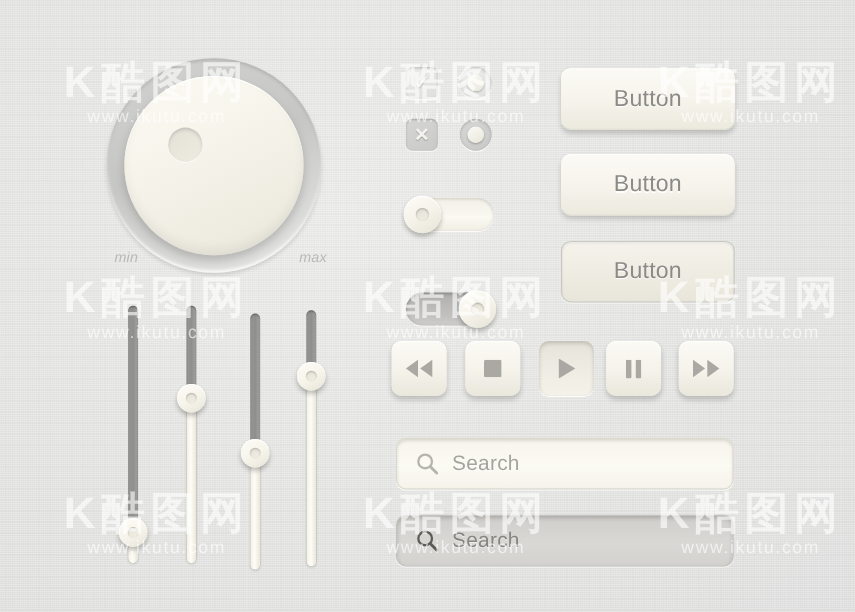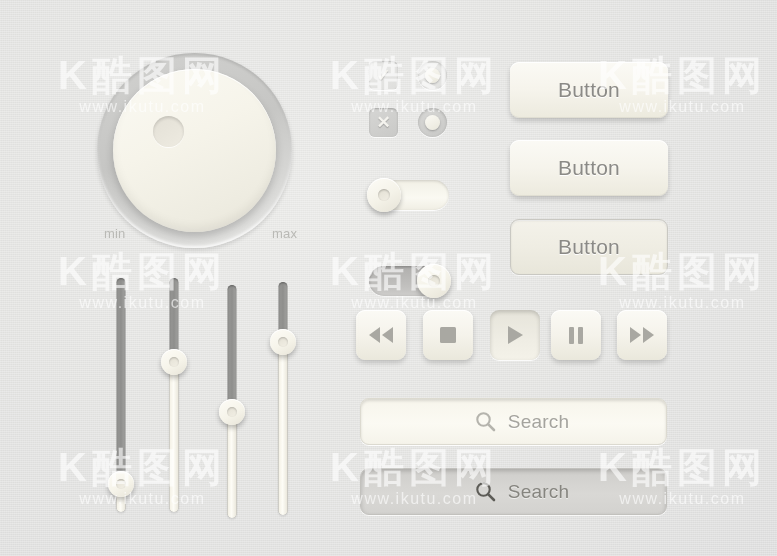--- a/index.html
+++ b/index.html
@@ -53,21 +53,21 @@
       inset 0 -5px 10px rgba(0,0,0,.055);
   }
   .knob-indicator {
     position: absolute; left: 40px; top: 47px; width: 31px; height: 31px;
     border-radius: 50%;
     background: linear-gradient(145deg, #e3e0d6 0%, #eeebe1 100%);
     box-shadow: inset 0 2px 3px rgba(0,0,0,.14), 0 1px 0 rgba(255,255,255,.8);
   }
   .knob-label {
     position: absolute; top: 226px;
-    font-size: 13px; color: #b9b9b5; letter-spacing: .2px;
+    font-size: 13px; color: #b9b9b5; letter-spacing: .2px; font-style: italic;
   }
   .knob-label.min { left: 104px; }
   .knob-label.max { left: 272px; }
 
   
   .vslider { width: 26px; }
   .vtrack {
     position: absolute; left: 50%; transform: translateX(-50%);
     width: 9px; top: 0; bottom: 0; border-radius: 5px;
     background: linear-gradient(90deg, #9a9a98 0%, #8e8e8c 50%, #a6a6a4 100%);
@@ -182,21 +182,21 @@
   .mbtn.pressed {
     background: linear-gradient(180deg, #e6e4da 0%, #efedE4 60%, #f4f2e9 100%);
     box-shadow: inset 0 2px 4px rgba(0,0,0,.18), 0 1px 0 rgba(255,255,255,.85);
   }
   .mbtn svg { display: block; }
   .glyph { fill: #a9a8a2; }
 
   
   .search {
     height: 47px; border-radius: 9px; display: flex; align-items: center;
-    padding-left: 17px; gap: 12px; justify-content: center;
+    padding-left: 17px; gap: 12px;
   }
   .search.cream {
     background: linear-gradient(180deg, #f7f5ec 0%, #fbfaf3 55%, #f5f3ea 100%);
     box-shadow: inset 0 2px 3px rgba(0,0,0,.12), 0 1px 0 rgba(255,255,255,.9);
     border: 1px solid #dcdad0;
   }
   .search.gray {
     background: linear-gradient(180deg, #cfcecb 0%, #d9d8d5 55%, #d3d2cf 100%);
     box-shadow: inset 0 2px 4px rgba(0,0,0,.18), 0 1px 0 rgba(255,255,255,.7);
     border: 1px solid #c2c1bd;

